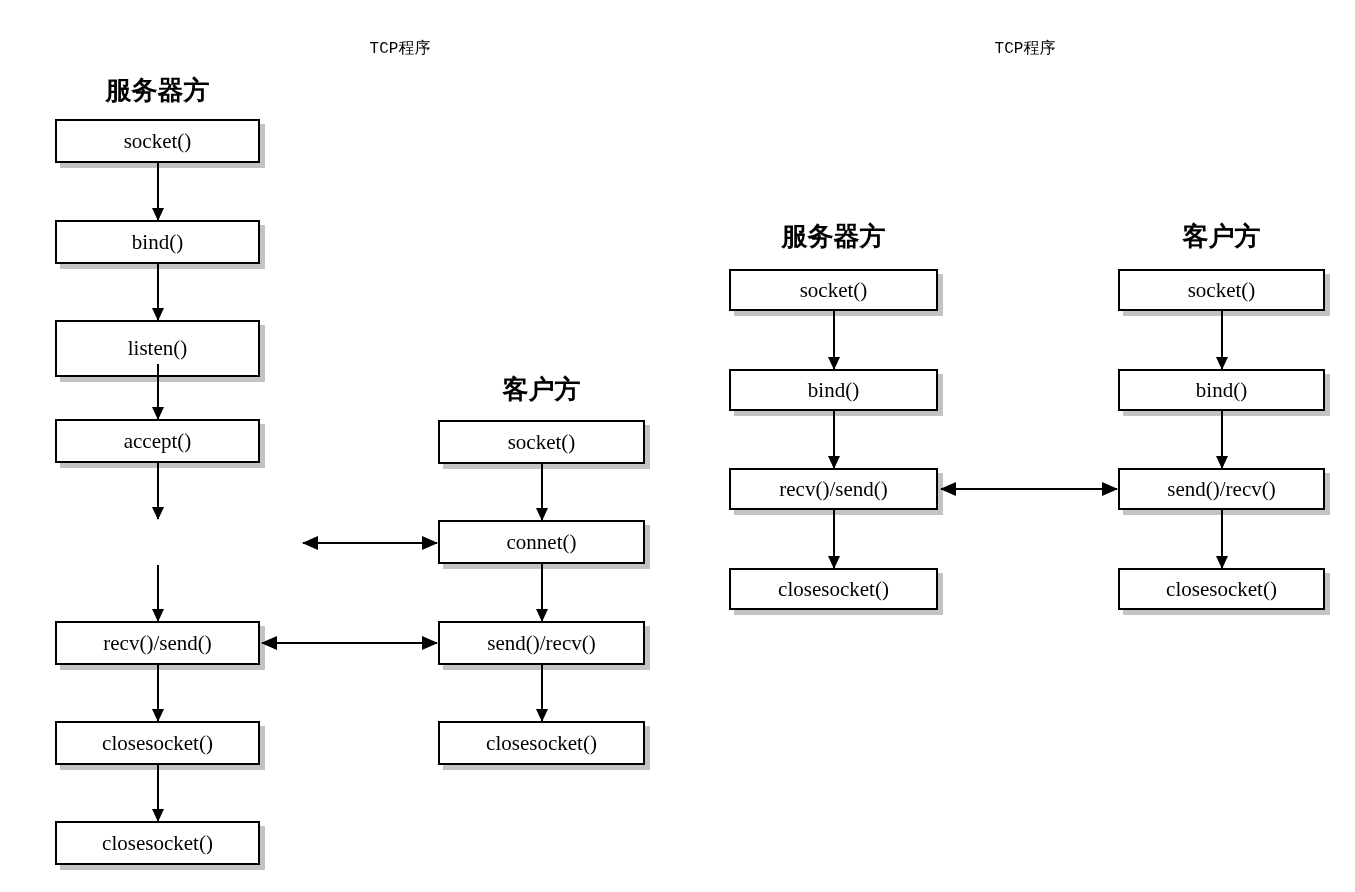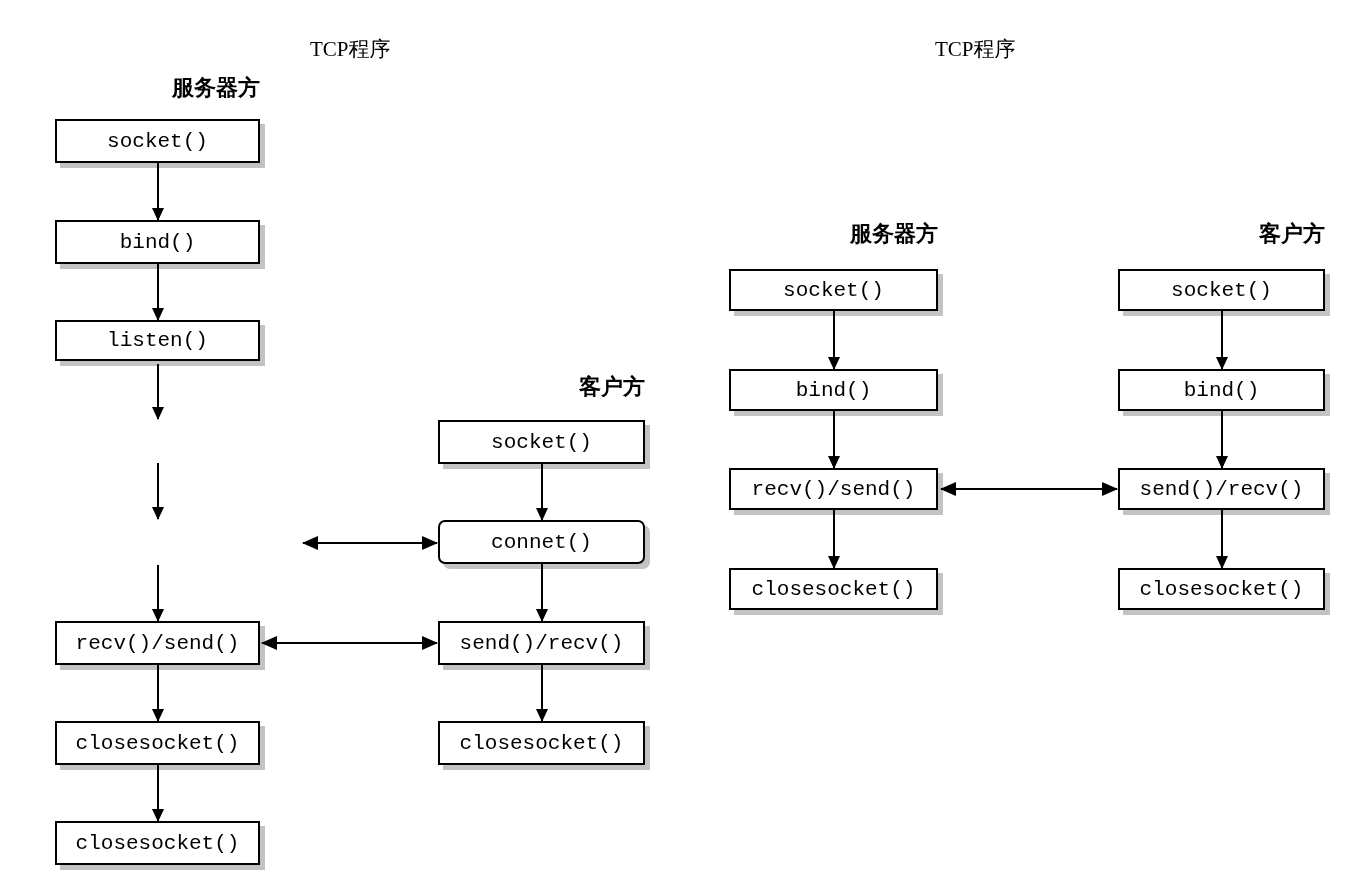--- a/index.html
+++ b/index.html
@@ -15,49 +15,50 @@
     position: relative;
     width: 1355px;
     height: 892px;
     background: #ffffff;
     overflow: hidden;
   }
 
   
   .section-title {
     position: absolute;
-    font-size: 21px;
+    font-size: 16px;
     line-height: 26px;
     white-space: nowrap;
-    font-family: Liberation Serif, serif;
+    text-align: center;
+    font-family: Liberation Mono, monospace;
   }
   .column-label {
     position: absolute;
-    font-size: 22px;
+    font-size: 26px;
     line-height: 28px;
     font-weight: bold;
     white-space: nowrap;
-    text-align: right;
-    font-family: Liberation Mono, monospace;
+    text-align: center;
+    font-family: Liberation Sans, sans-serif;
   }
 
   
   .node {
     position: absolute;
     box-sizing: border-box;
     background: #ffffff;
     border: 2px solid #000000;
     box-shadow: 5px 5px 0 0 #c3c3c3;
     display: flex;
     align-items: center;
     justify-content: center;
     font-size: 21px;
     line-height: 1;
     white-space: nowrap;
-    font-family: Liberation Mono, monospace;
+    font-family: Liberation Serif, serif;
   }
   .node.emphasis {
     border: 3px solid #000000;
     outline: 1px solid #000000;
     outline-offset: -6px;
     font-family: "DejaVu Serif", "Liberation Serif", serif;
     font-size: 24px;
     letter-spacing: 0px;
   }
 
@@ -111,26 +112,27 @@
 
 <div id="canvas">
     <div class="section-title" style="left: 310px; top: 36px; width: 180px;">TCP程序</div>
     <div class="section-title" style="left: 935px; top: 36px; width: 180px;">TCP程序</div>
     <div class="column-label" style="left: 55px; top: 76px; width: 205px;">服务器方</div>
     <div class="column-label" style="left: 438px; top: 375px; width: 207px;">客户方</div>
     <div class="column-label" style="left: 729px; top: 222px; width: 209px;">服务器方</div>
     <div class="column-label" style="left: 1118px; top: 222px; width: 207px;">客户方</div>
     <div class="node" style="left: 55px; top: 119px; width: 205px; height: 44px;">socket()</div>
     <div class="node" style="left: 55px; top: 220px; width: 205px; height: 44px;">bind()</div>
-    <div class="node" style="left: 55px; top: 320px; width: 205px; height: 41px;">listen()</div>
+    <div class="node" style="left: 55px; top: 320px; width: 205px; height: 57px;">listen()</div>
+    <div class="node" style="left: 55px; top: 419px; width: 205px; height: 44px;">accept()</div>
     <div class="node" style="left: 55px; top: 621px; width: 205px; height: 44px;">recv()/send()</div>
     <div class="node" style="left: 55px; top: 721px; width: 205px; height: 44px;">closesocket()</div>
     <div class="node" style="left: 55px; top: 821px; width: 205px; height: 44px;">closesocket()</div>
     <div class="node" style="left: 438px; top: 420px; width: 207px; height: 44px;">socket()</div>
-    <div class="node" style="left: 438px; top: 520px; width: 207px; height: 44px; border-radius: 7px;">connet()</div>
+    <div class="node" style="left: 438px; top: 520px; width: 207px; height: 44px;">connet()</div>
     <div class="node" style="left: 438px; top: 621px; width: 207px; height: 44px;">send()/recv()</div>
     <div class="node" style="left: 438px; top: 721px; width: 207px; height: 44px;">closesocket()</div>
     <div class="node" style="left: 729px; top: 269px; width: 209px; height: 42px;">socket()</div>
     <div class="node" style="left: 729px; top: 369px; width: 209px; height: 42px;">bind()</div>
     <div class="node" style="left: 729px; top: 468px; width: 209px; height: 42px;">recv()/send()</div>
     <div class="node" style="left: 729px; top: 568px; width: 209px; height: 42px;">closesocket()</div>
     <div class="node" style="left: 1118px; top: 269px; width: 207px; height: 42px;">socket()</div>
     <div class="node" style="left: 1118px; top: 369px; width: 207px; height: 42px;">bind()</div>
     <div class="node" style="left: 1118px; top: 468px; width: 207px; height: 42px;">send()/recv()</div>
     <div class="node" style="left: 1118px; top: 568px; width: 207px; height: 42px;">closesocket()</div>

